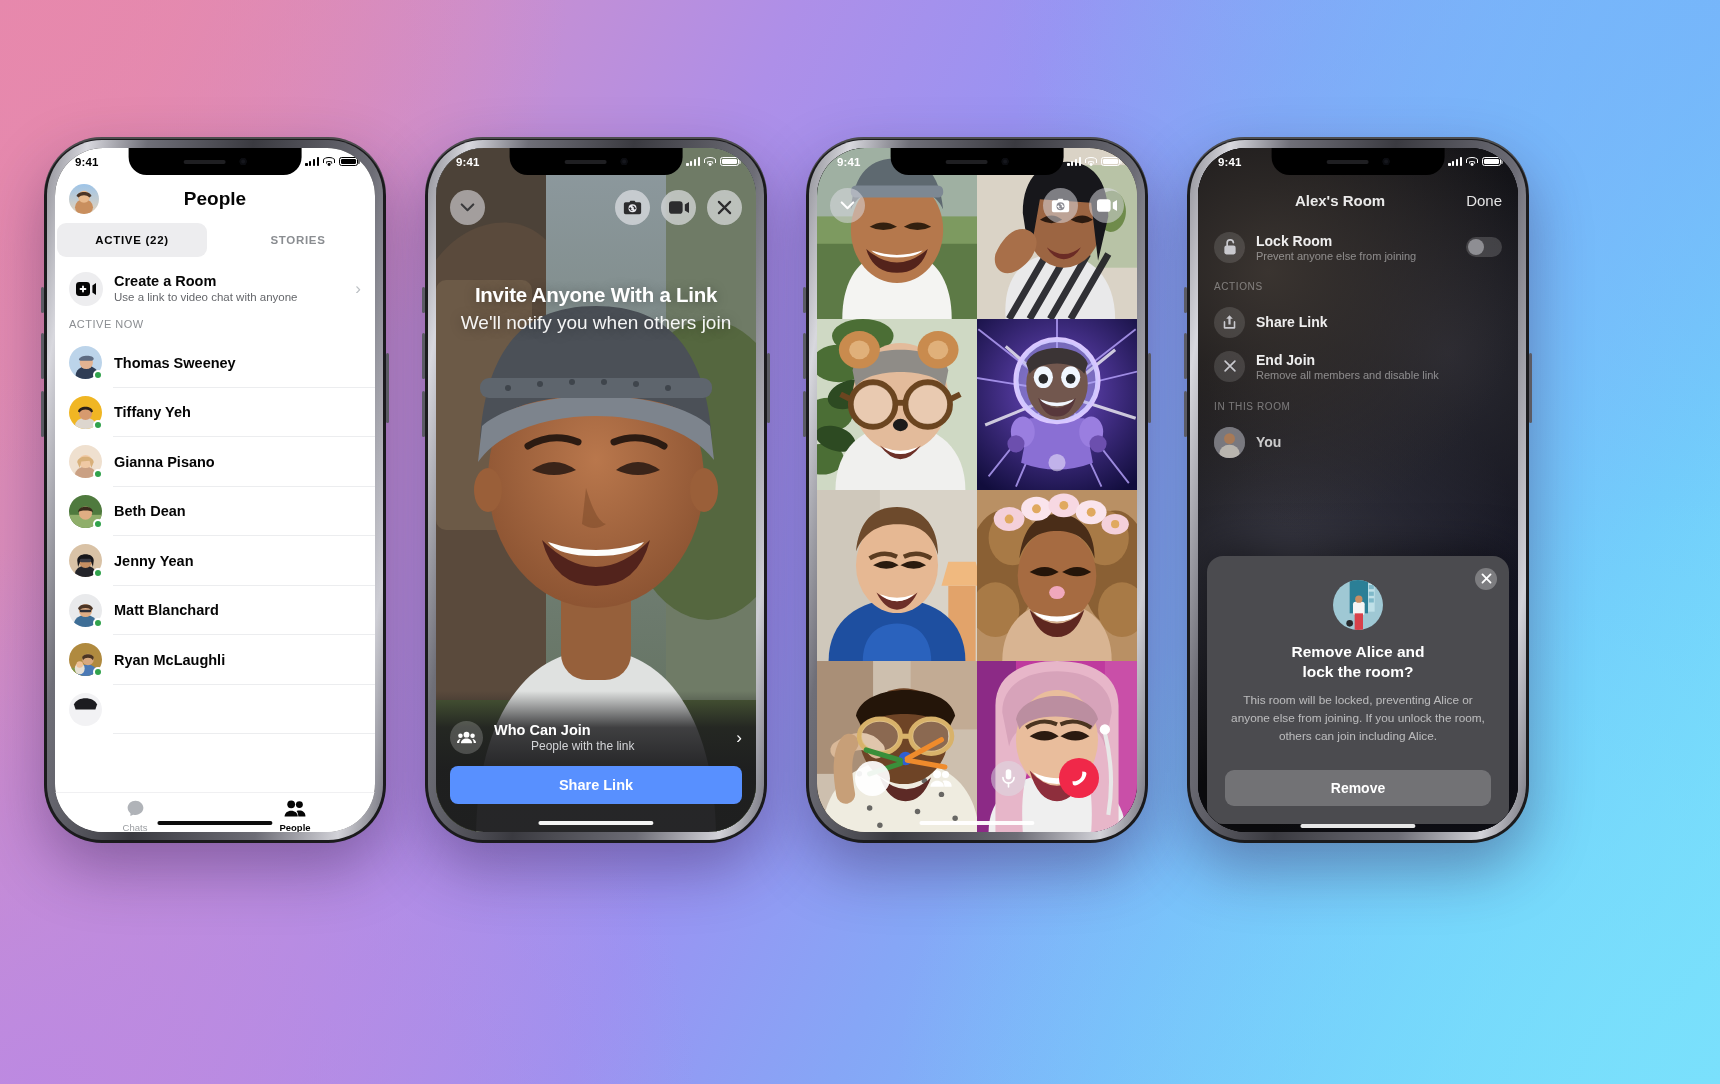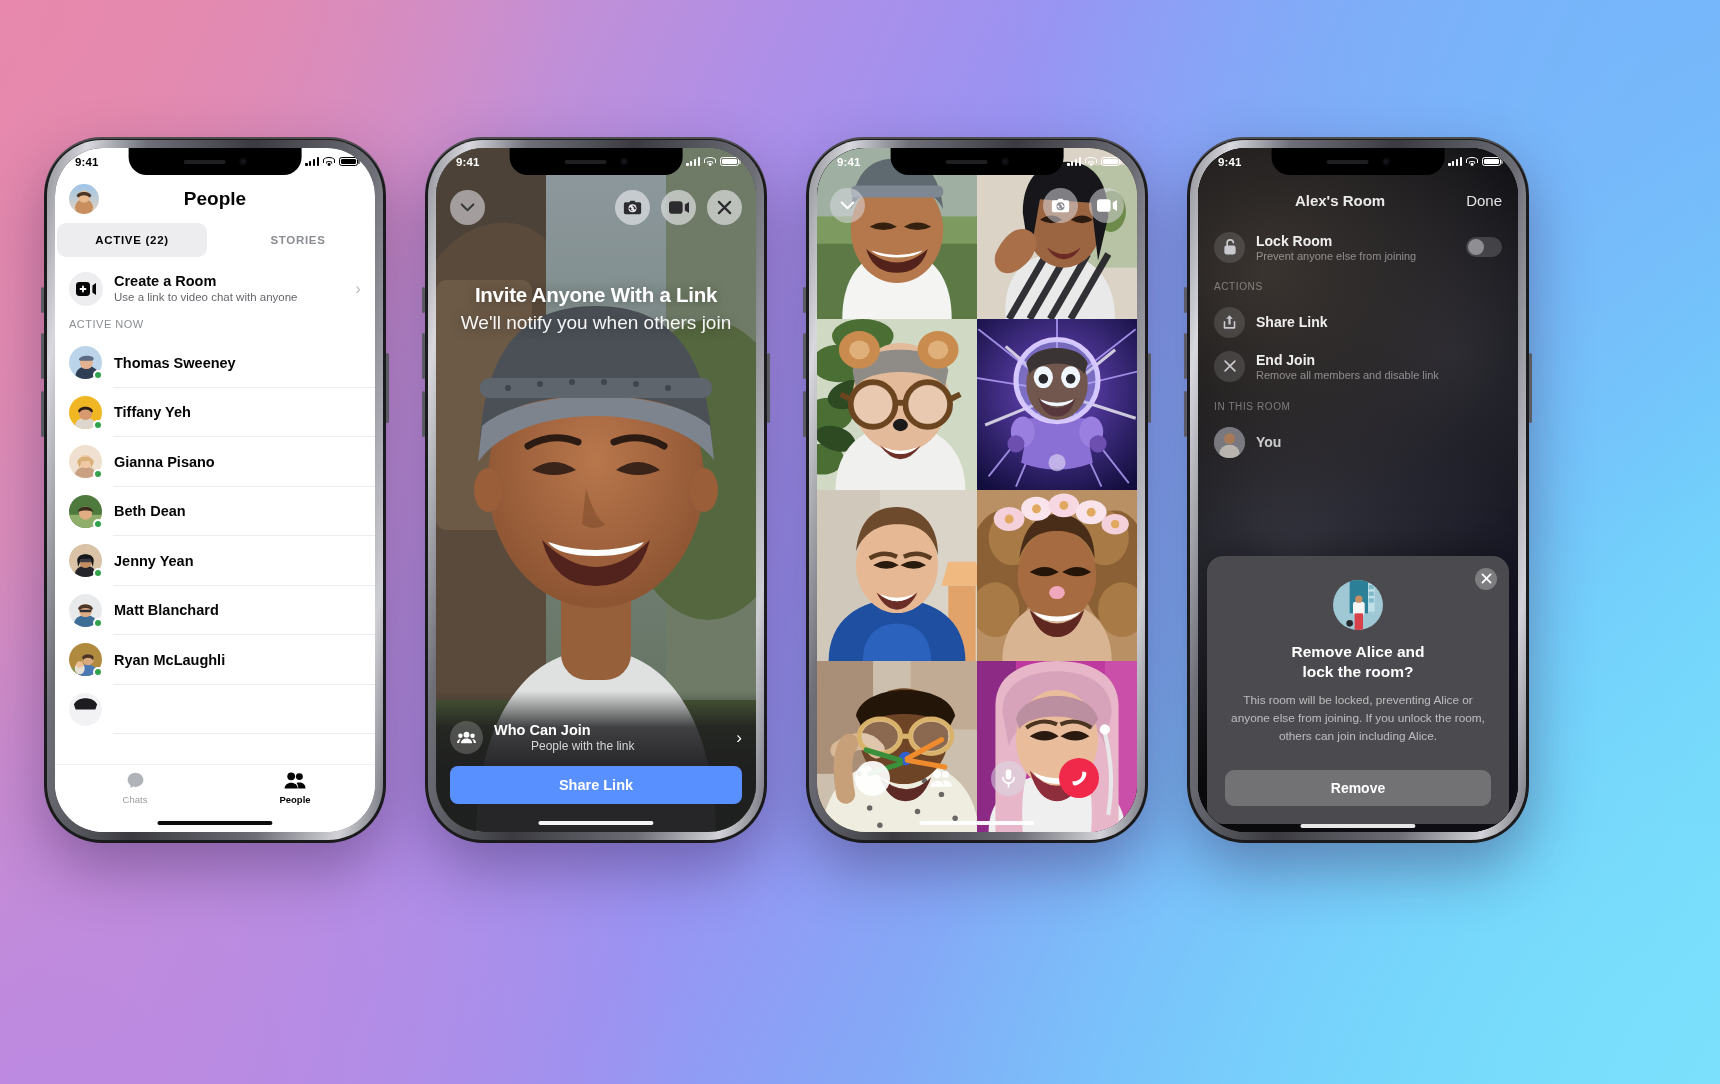--- a/index.html
+++ b/index.html
@@ -111,21 +111,21 @@
   .p1-row { height: 49.5px; display:flex; align-items:center; padding: 0 14px; gap: 12px;
             position: relative; }
   .p1-row::after { content:""; position:absolute; left: 58px; right: 0; bottom: 0;
                    height: 1px; background: #ecedef; }
   .p1-pic { width: 33px; height: 33px; border-radius: 50%; position: relative; flex:0 0 auto;
             overflow: visible; }
   .p1-pic .ph { position:absolute; inset:0; border-radius:50%; overflow:hidden; }
   .dot-on { position:absolute; right:-1px; bottom:-1px; width: 10px; height: 10px;
             border-radius:50%; background:#31a24c; border: 2px solid #fff; }
   .p1-name { font-size: 14.5px; font-weight: 600; }
-  .p1-tabbar { position:absolute; left:0; right:0; bottom: 0; height: 68px; background: #fff;
+  .p1-tabbar { position:absolute; left:0; right:0; bottom: 0; height: 40px; background: #fff;
                display:flex; align-items: flex-start; padding-top: 5px; border-top: 1px solid #f0f0f2; }
   .p1-tabitem { flex:1; display:flex; flex-direction:column; align-items:center; gap: 3px; }
   .p1-tabitem .lbl { font-size: 9.5px; }
   .p1-tabitem.on .lbl { color:#050505; font-weight: bold; }
   .p1-tabitem.off .lbl { color:#9a9da1; }
 
   
   #phone2 .screen { background: #2a2b2e; color:#fff; }
   #phone2 .status { color:#fff; }
   .selfie-bg { position:absolute; inset:0; overflow:hidden; }

